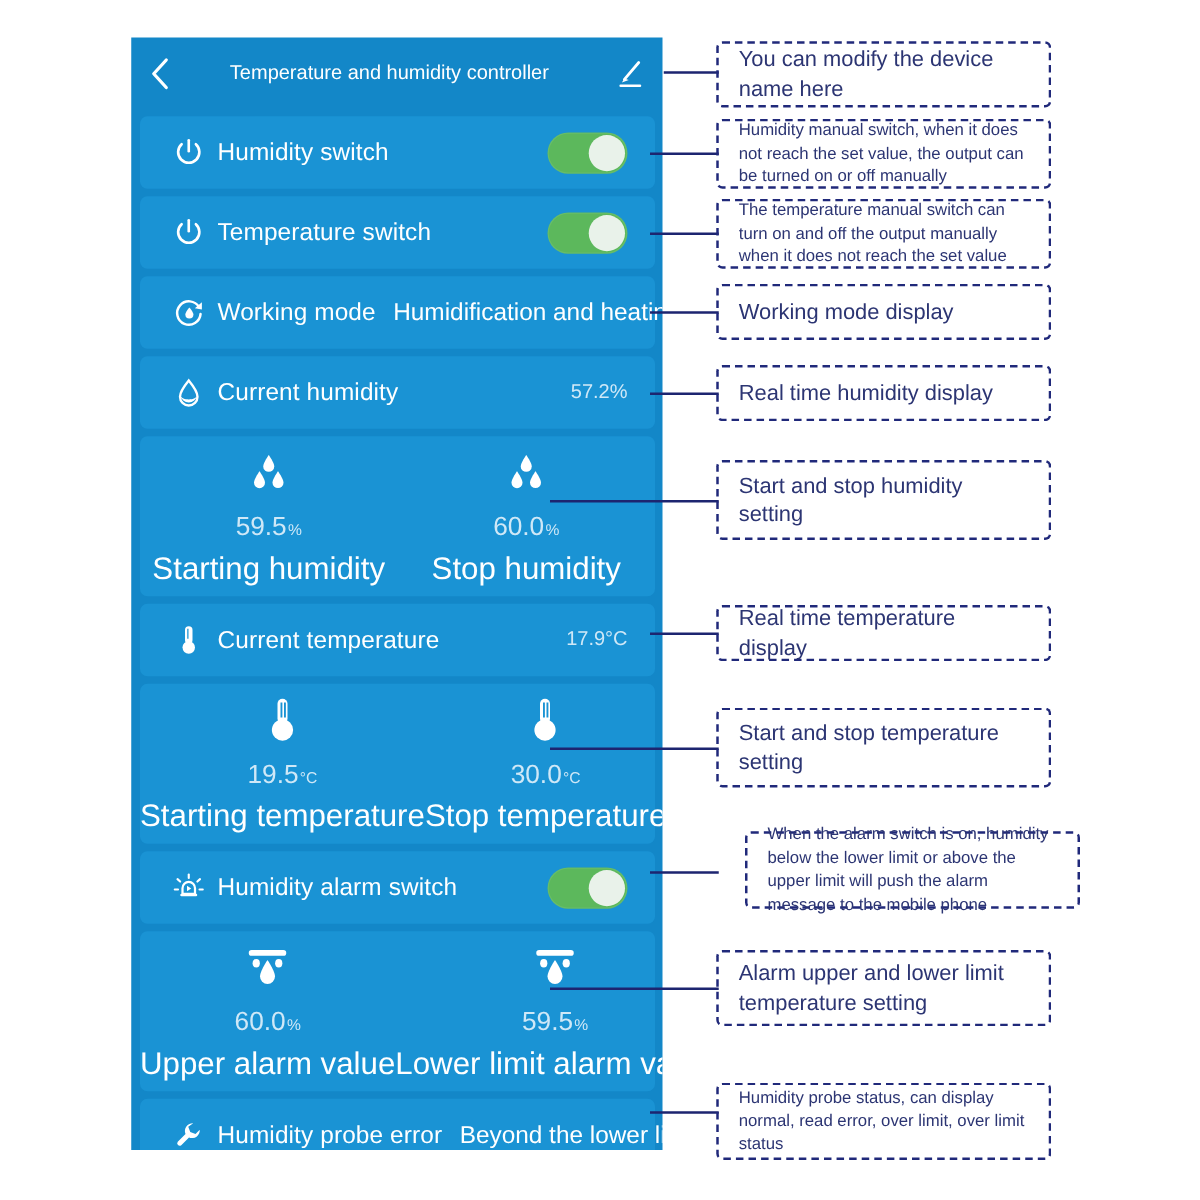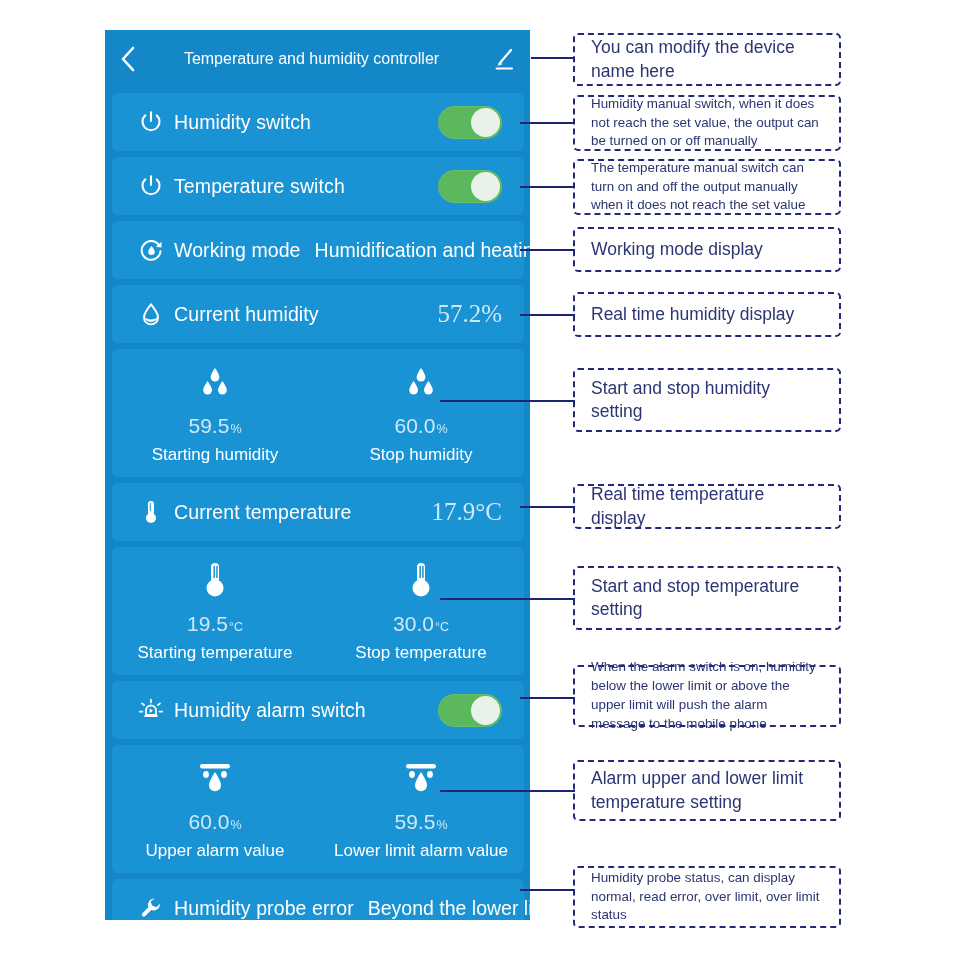--- a/index.html
+++ b/index.html
@@ -46,23 +46,22 @@
   }
   .row .sub {
     color: #ffffff;
     font-size: 19.5px;
     margin-left: 14px;
     white-space: nowrap;
   }
   .row .val {
     margin-left: auto;
     color: #cfe8f7;
-    font-size: 25px;
+    font-size: 16px;
     white-space: nowrap;
-    font-family: Liberation Serif, serif;
   }
 
   
   .hdr { position: absolute; left: 0; top: 0; width: 425px; height: 57px;
          display: flex; align-items: center; }
   .hdr .back { width: 46px; display: flex; align-items: center; justify-content: center;
                cursor: pointer; }
   .hdr .title { flex: 1 1 auto; text-align: center; color: #ffffff;
                 font-size: 16px; padding-right: 6px; white-space: nowrap; }
   .hdr .pen { width: 52px; display: flex; align-items: center; justify-content: center;
@@ -85,21 +84,21 @@
     background: #e9f2ea;
   }
 
   
   .dual { display: flex; height: 100%; }
   .half { flex: 1 1 50%; display: flex; flex-direction: column;
           align-items: center; justify-content: center; cursor: pointer; }
   .half .bigicon { height: 44px; display: flex; align-items: flex-end; justify-content: center; }
   .half .num { color: #cfe8f7; font-size: 21px; margin-top: 9px; }
   .half .num .unit { font-size: 12.5px; margin-left: 1px; }
-  .half .cap { color: #ffffff; font-size: 17px; margin-top: 7px; white-space: nowrap; }
+  .half .cap { color: #ffffff; font-size: 25px; margin-top: 7px; white-space: nowrap; }
 
   
   .note {
     position: absolute;
     border: 2.2px dashed #20297a;
     border-radius: 5px;
     color: #2c3573;
     display: flex;
     align-items: center;
     padding: 6px 16px;
@@ -353,19 +352,19 @@
   <div class="note big" style="left:573px; top:227px; width:268px; height:45px;">Working mode display</div>
 
   <div class="note big" style="left:573px; top:292px; width:268px; height:45px;">Real time humidity display</div>
 
   <div class="note big" style="left:573px; top:368px; width:268px; height:64px;">Start and stop humidity setting</div>
 
   <div class="note big" style="left:573px; top:484px; width:268px; height:45px;">Real time temperature display</div>
 
   <div class="note big" style="left:573px; top:566px; width:268px; height:64px;">Start and stop temperature setting</div>
 
-  <div class="note small" style="left:573px; top:665px; width:268px; height:62px;">When the alarm switch is on, humidity below the lower limit or above the upper limit will push the alarm message to the mobile phone</div>
+  <div class="note small" style="left:596px; top:665px; width:268px; height:62px;">When the alarm switch is on, humidity below the lower limit or above the upper limit will push the alarm message to the mobile phone</div>
 
   <div class="note big" style="left:573px; top:760px; width:268px; height:61px;">Alarm upper and lower limit temperature setting</div>
 
   <div class="note small" style="left:573px; top:866px; width:268px; height:62px;">Humidity probe status, can display normal, read error, over limit, over limit status</div>
 
 </div>
 
 </body></html>

